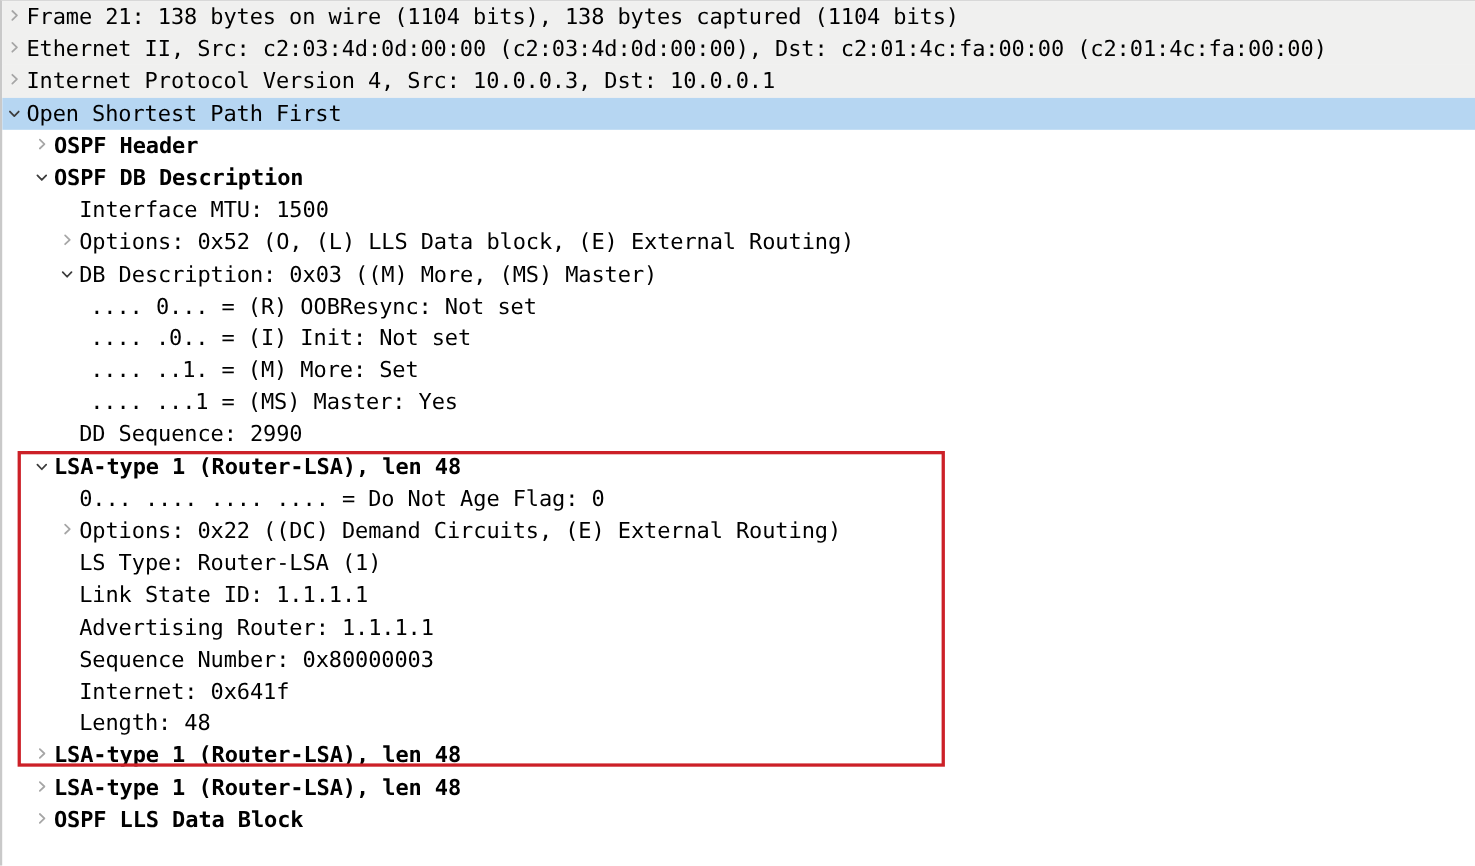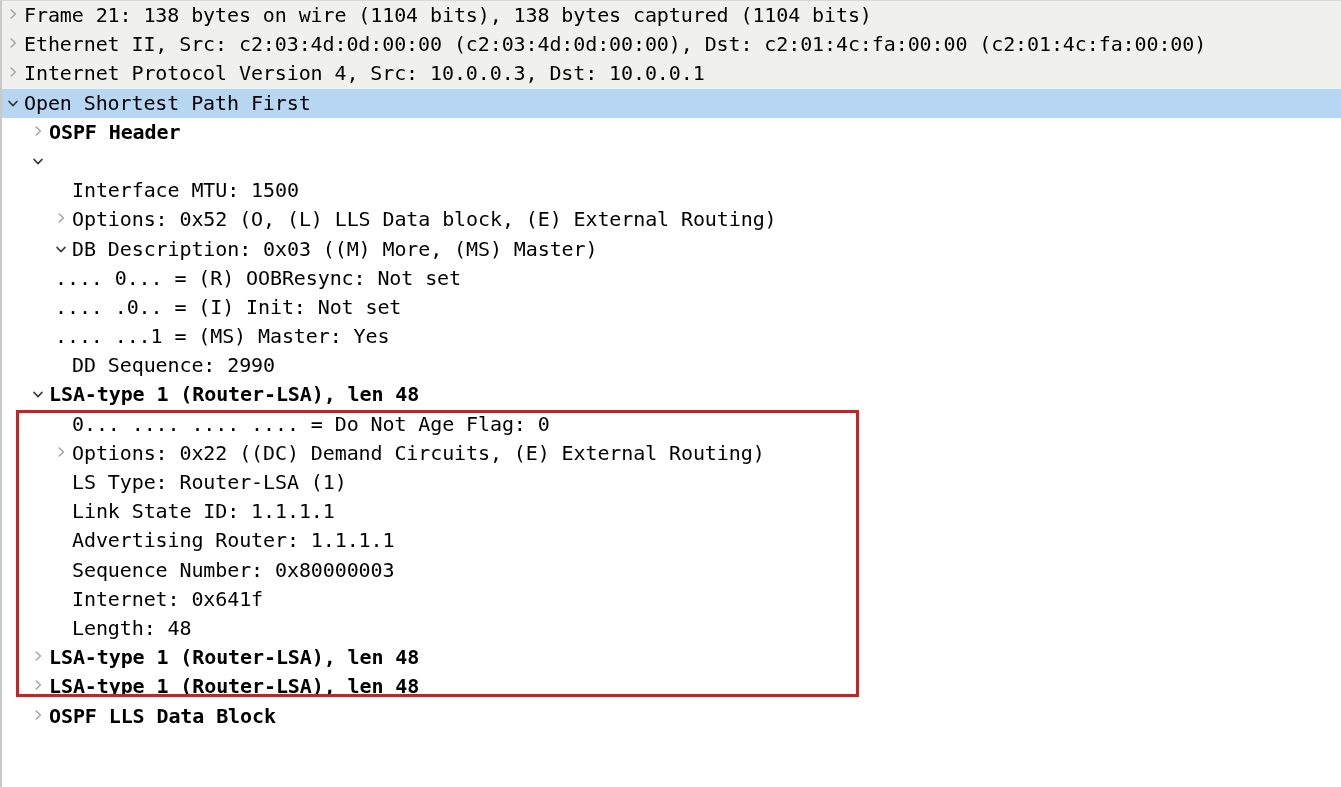--- a/index.html
+++ b/index.html
@@ -56,21 +56,21 @@
   .twisty.expanded svg path { stroke: #3c3c3c; }
   .twisty.none { visibility: hidden; }
   .label {
     display: inline-block;
     vertical-align: baseline;
   }
   
   .i0 { padding-left: 0px; }
   .i1 { padding-left: 25px; font-weight: bold; }
   .i2 { padding-left: 48px; }
-  .i3 { padding-left: 31px; }
+  .i3 { padding-left: 58px; }
 
   
   .annot-box {
     position: absolute;
     left: 14px;
     top: 409px;
     width: 843px;
     height: 287px;
     border: 3px solid #cc2027;
     box-sizing: border-box;
@@ -93,36 +93,39 @@
               <path d="M3.2 3 L7.4 7 L3.2 11" fill="none" stroke-width="1.6" stroke-linecap="round" stroke-linejoin="round"></path>
             </svg></span><span class="label">Internet Protocol Version 4, Src: 10.0.0.3, Dst: 10.0.0.1</span></span></div>
       <div class="row selected"><span class="label i0"><span class="twisty expanded"><svg width="14" height="11" viewBox="0 0 14 11">
               <path d="M3 3.4 L7 7.6 L11 3.4" fill="none" stroke-width="1.6" stroke-linecap="round" stroke-linejoin="round"></path>
             </svg></span><span class="label">Open Shortest Path First</span></span></div>
       <div class="row"><span class="label i1"><span class="twisty collapsed"><svg width="11" height="14" viewBox="0 0 11 14">
               <path d="M3.2 3 L7.4 7 L3.2 11" fill="none" stroke-width="1.6" stroke-linecap="round" stroke-linejoin="round"></path>
             </svg></span><span class="label">OSPF Header</span></span></div>
       <div class="row"><span class="label i1"><span class="twisty expanded"><svg width="14" height="11" viewBox="0 0 14 11">
               <path d="M3 3.4 L7 7.6 L11 3.4" fill="none" stroke-width="1.6" stroke-linecap="round" stroke-linejoin="round"></path>
-            </svg></span></span></div>
+            </svg></span><span class="label">OSPF DB Description</span></span></div>
       <div class="row"><span class="label i2"><span class="twisty none"><svg width="11" height="14" viewBox="0 0 11 14">
               <path d="M3.2 3 L7.4 7 L3.2 11" fill="none" stroke-width="1.6" stroke-linecap="round" stroke-linejoin="round"></path>
             </svg></span><span class="label">Interface MTU: 1500</span></span></div>
       <div class="row"><span class="label i2"><span class="twisty collapsed"><svg width="11" height="14" viewBox="0 0 11 14">
               <path d="M3.2 3 L7.4 7 L3.2 11" fill="none" stroke-width="1.6" stroke-linecap="round" stroke-linejoin="round"></path>
             </svg></span><span class="label">Options: 0x52 (O, (L) LLS Data block, (E) External Routing)</span></span></div>
       <div class="row"><span class="label i2"><span class="twisty expanded"><svg width="14" height="11" viewBox="0 0 14 11">
               <path d="M3 3.4 L7 7.6 L11 3.4" fill="none" stroke-width="1.6" stroke-linecap="round" stroke-linejoin="round"></path>
             </svg></span><span class="label">DB Description: 0x03 ((M) More, (MS) Master)</span></span></div>
       <div class="row"><span class="label i3"><span class="twisty none"><svg width="11" height="14" viewBox="0 0 11 14">
               <path d="M3.2 3 L7.4 7 L3.2 11" fill="none" stroke-width="1.6" stroke-linecap="round" stroke-linejoin="round"></path>
             </svg></span><span class="label">.... 0... = (R) OOBResync: Not set</span></span></div>
       <div class="row"><span class="label i3"><span class="twisty none"><svg width="11" height="14" viewBox="0 0 11 14">
               <path d="M3.2 3 L7.4 7 L3.2 11" fill="none" stroke-width="1.6" stroke-linecap="round" stroke-linejoin="round"></path>
             </svg></span><span class="label">.... .0.. = (I) Init: Not set</span></span></div>
+      <div class="row"><span class="label i3"><span class="twisty none"><svg width="11" height="14" viewBox="0 0 11 14">
+              <path d="M3.2 3 L7.4 7 L3.2 11" fill="none" stroke-width="1.6" stroke-linecap="round" stroke-linejoin="round"></path>
+            </svg></span><span class="label">.... ..1. = (M) More: Set</span></span></div>
       <div class="row"><span class="label i3"><span class="twisty none"><svg width="11" height="14" viewBox="0 0 11 14">
               <path d="M3.2 3 L7.4 7 L3.2 11" fill="none" stroke-width="1.6" stroke-linecap="round" stroke-linejoin="round"></path>
             </svg></span><span class="label">.... ...1 = (MS) Master: Yes</span></span></div>
       <div class="row"><span class="label i2"><span class="twisty none"><svg width="11" height="14" viewBox="0 0 11 14">
               <path d="M3.2 3 L7.4 7 L3.2 11" fill="none" stroke-width="1.6" stroke-linecap="round" stroke-linejoin="round"></path>
             </svg></span><span class="label">DD Sequence: 2990</span></span></div>
       <div class="row"><span class="label i1"><span class="twisty expanded"><svg width="14" height="11" viewBox="0 0 14 11">
               <path d="M3 3.4 L7 7.6 L11 3.4" fill="none" stroke-width="1.6" stroke-linecap="round" stroke-linejoin="round"></path>
             </svg></span><span class="label">LSA-type 1 (Router-LSA), len 48</span></span></div>
       <div class="row"><span class="label i2"><span class="twisty none"><svg width="11" height="14" viewBox="0 0 11 14">

